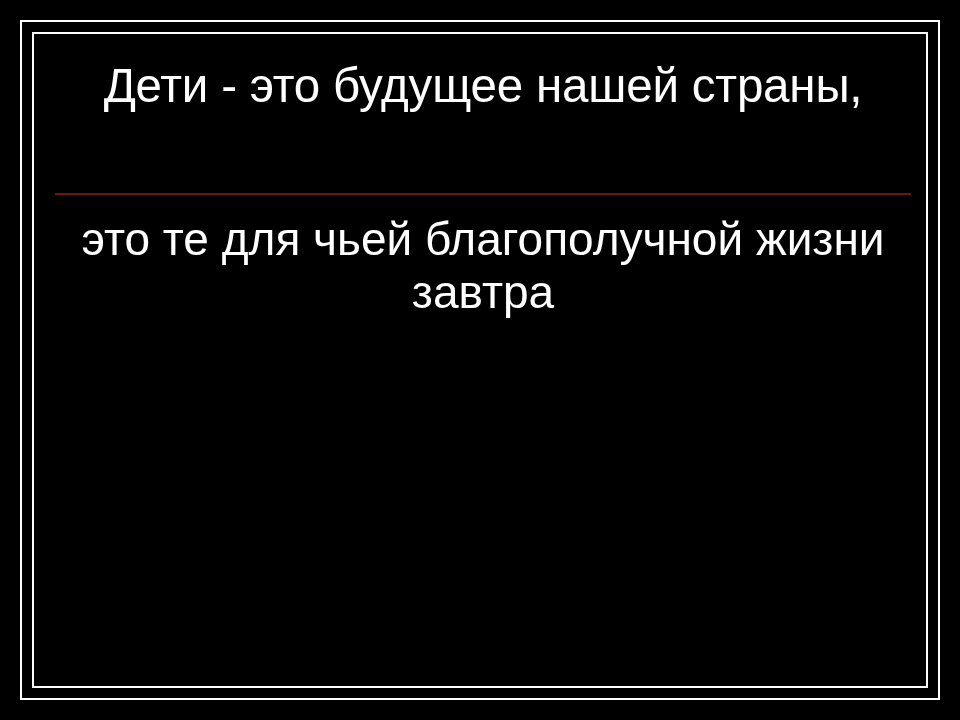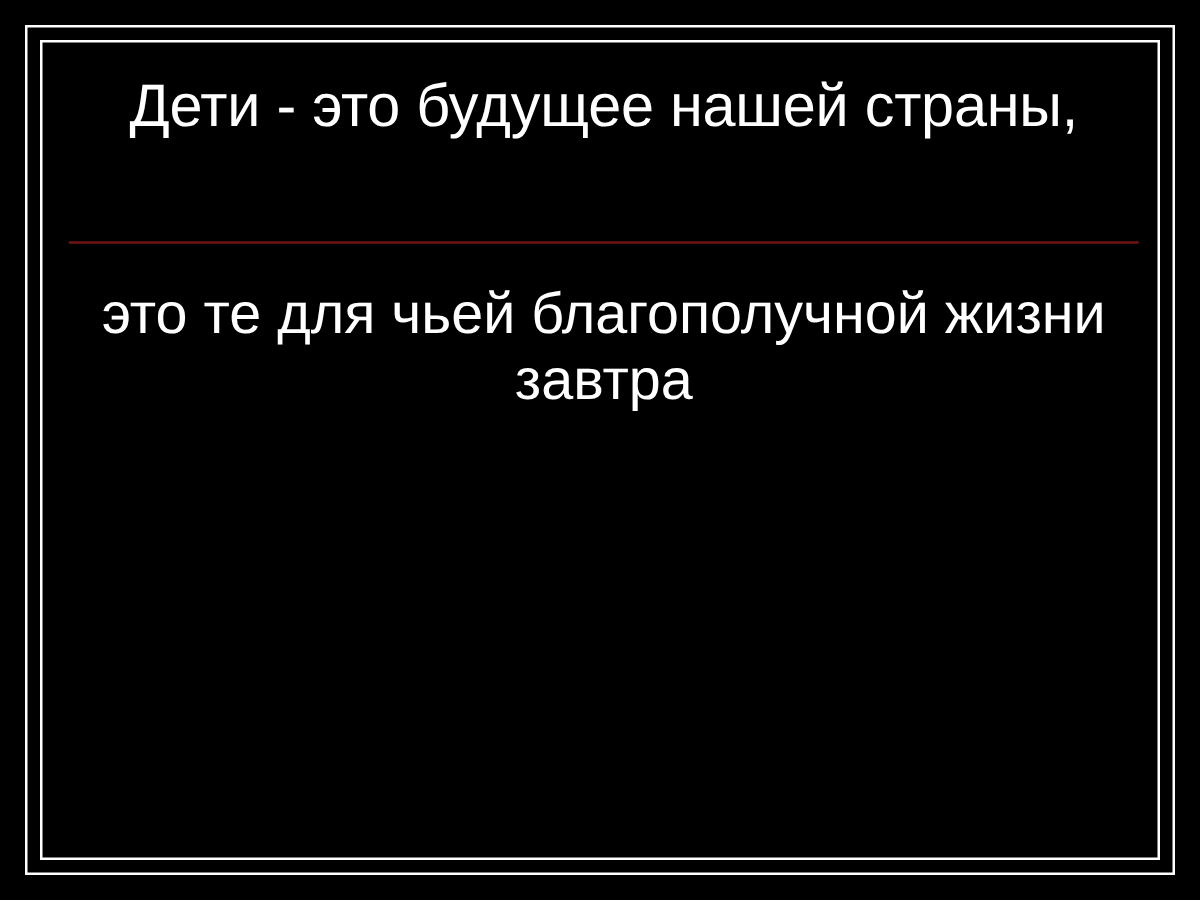--- a/index.html
+++ b/index.html
@@ -84,21 +84,21 @@
     top: 147px;
     width: 856px;
     height: 2px;
     background: #6e1513;
   }
 
   
   .body-block {
     position: absolute;
     left: 12px;
-    top: 178px;
+    top: 167px;
     width: 874px;
     text-align: center;
   }
   .body-para {
     display: block;
     color: #ffffff;
     font-size: 46px;
     line-height: 1.16;
     font-weight: normal;
     white-space: pre-line;

